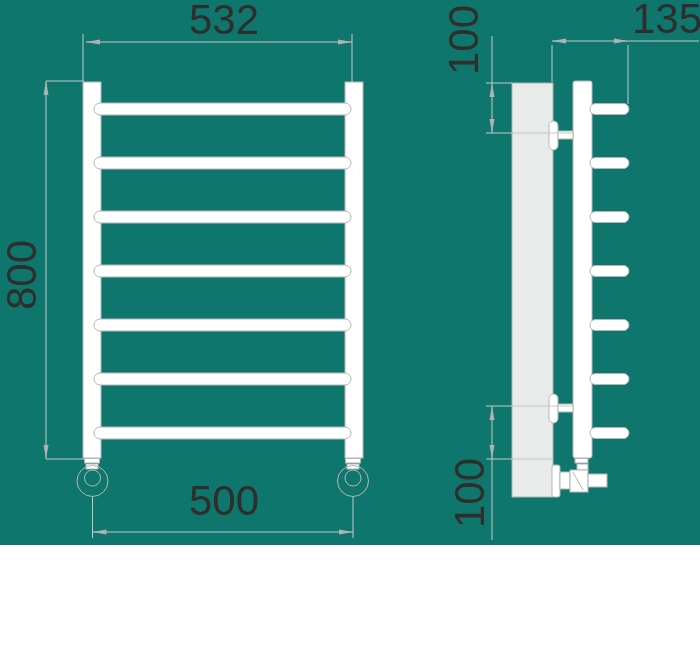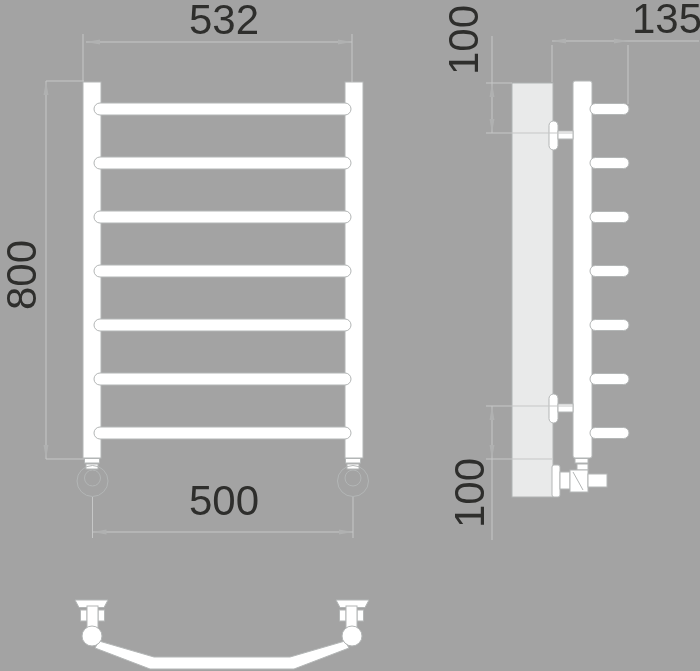--- a/index.html
+++ b/index.html
@@ -1,16 +1,16 @@
 <!DOCTYPE html>
 <html><head>
 <meta charset="utf-8">
 <style>
   html, body { margin: 0; padding: 0; background: #ffffff; }
-  .stage { position: relative; width: 700px; height: 671px; background: #a3a3a3; overflow: hidden; text-decoration: underline; }
+  .stage { position: relative; width: 700px; height: 545px; background: #0f766e; overflow: hidden; text-decoration: underline; }
   svg { display: block; }
   .part   { fill: #ffffff; stroke: #b3b6b6; stroke-width: 1; }
   .partln { fill: none;    stroke: #b3b6b6; stroke-width: 1; }
   .panel  { fill: #e9eaea; stroke: #b0b3b3; stroke-width: 1; }
   .dim    { fill: none; stroke: #c6c7c7; stroke-width: 1; }
   .arrow  { fill: #b0b1b1; stroke: none; }
   .dim-text { font-family: "Liberation Sans", sans-serif; font-size: 42px; fill: #2e2e2c; }
 </style>
 </head>
 <body>

